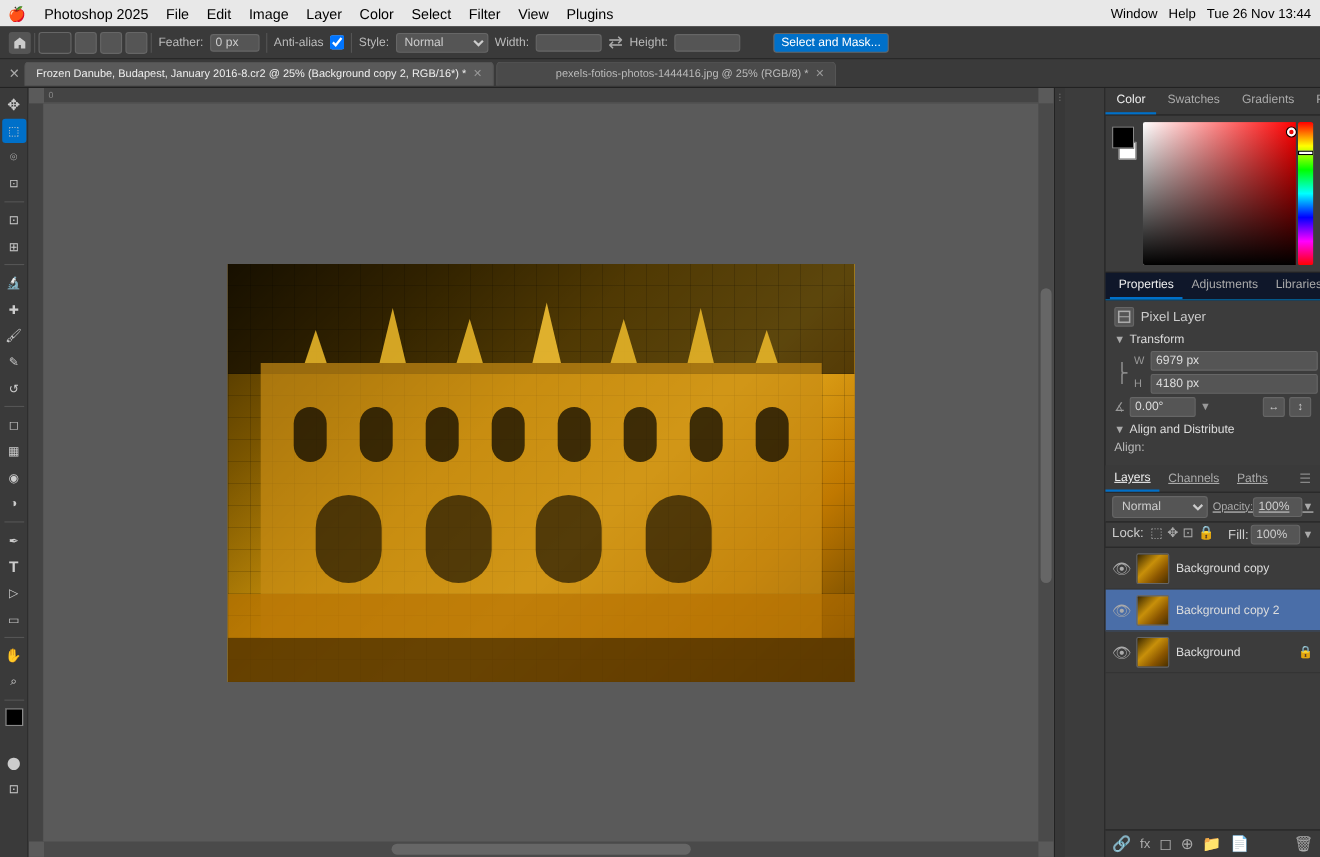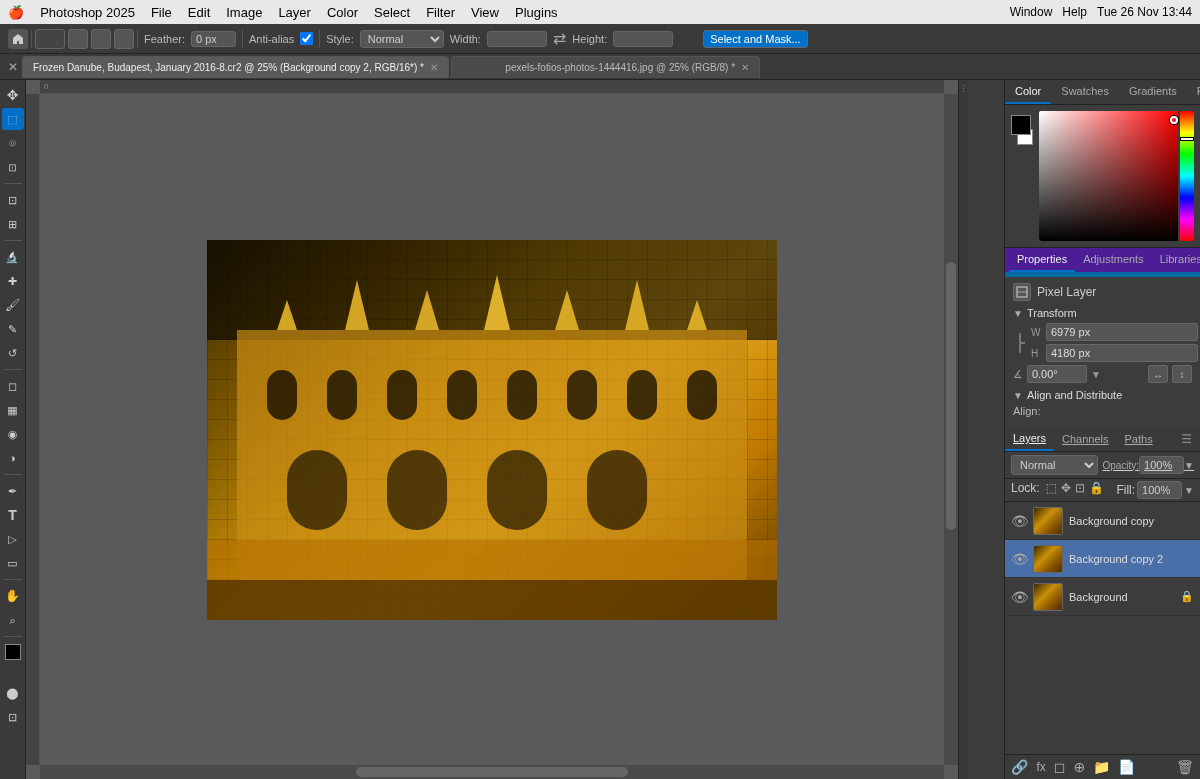--- a/index.html
+++ b/index.html
@@ -133,21 +133,21 @@
     .hue-cursor {
       position: absolute; right: 0; top: 20%; width: 14px; height: 4px;
       background: #fff; border: 1px solid #000;
     }
 
     
     .properties-panel {
       flex: 0 0 auto;
     }
     .props-tabs {
-      display: flex; background: #4c1d95; border-bottom: 5px solid #0369a1;
+      display: flex; background: #0f172a; border-bottom: 1px solid #0369a1;
       padding: 0 4px;
     }
     .props-tab {
       padding: 5px 8px; font-size: 11px; color: #aaa; cursor: pointer;
       white-space: nowrap;
     }
     .props-tab.active { color: #eee; border-bottom: 2px solid #0070c9; }
     .props-tab-icon { margin-left: auto; padding: 5px 4px; color: #888; }
 
     .props-content { padding: 6px 8px; }

